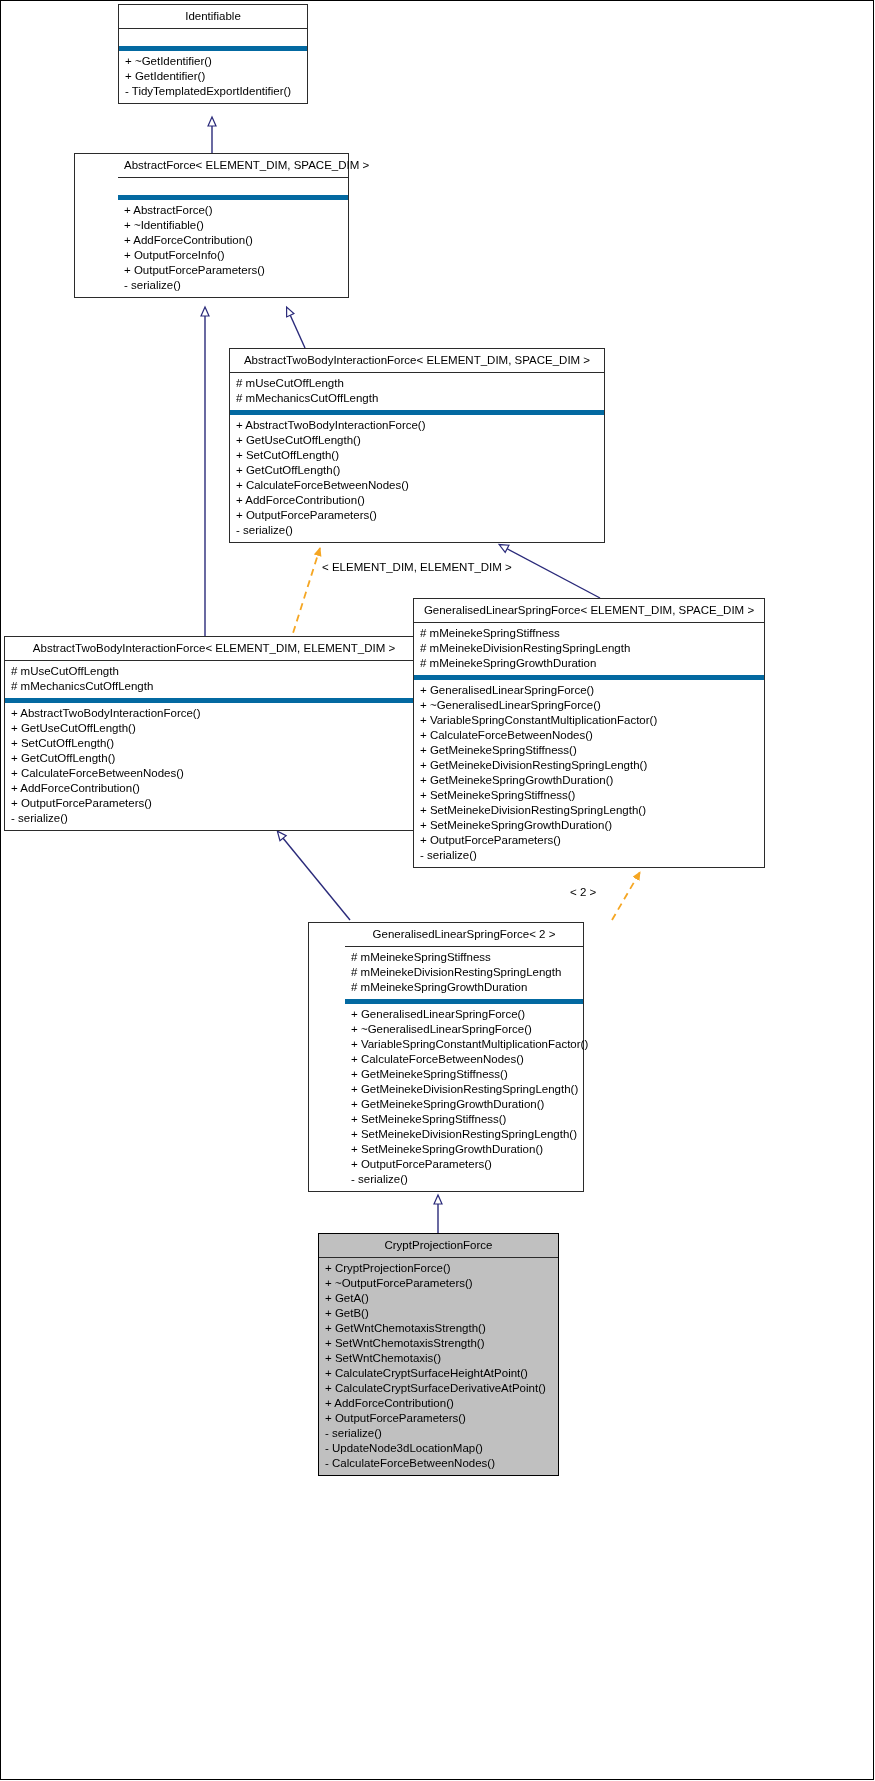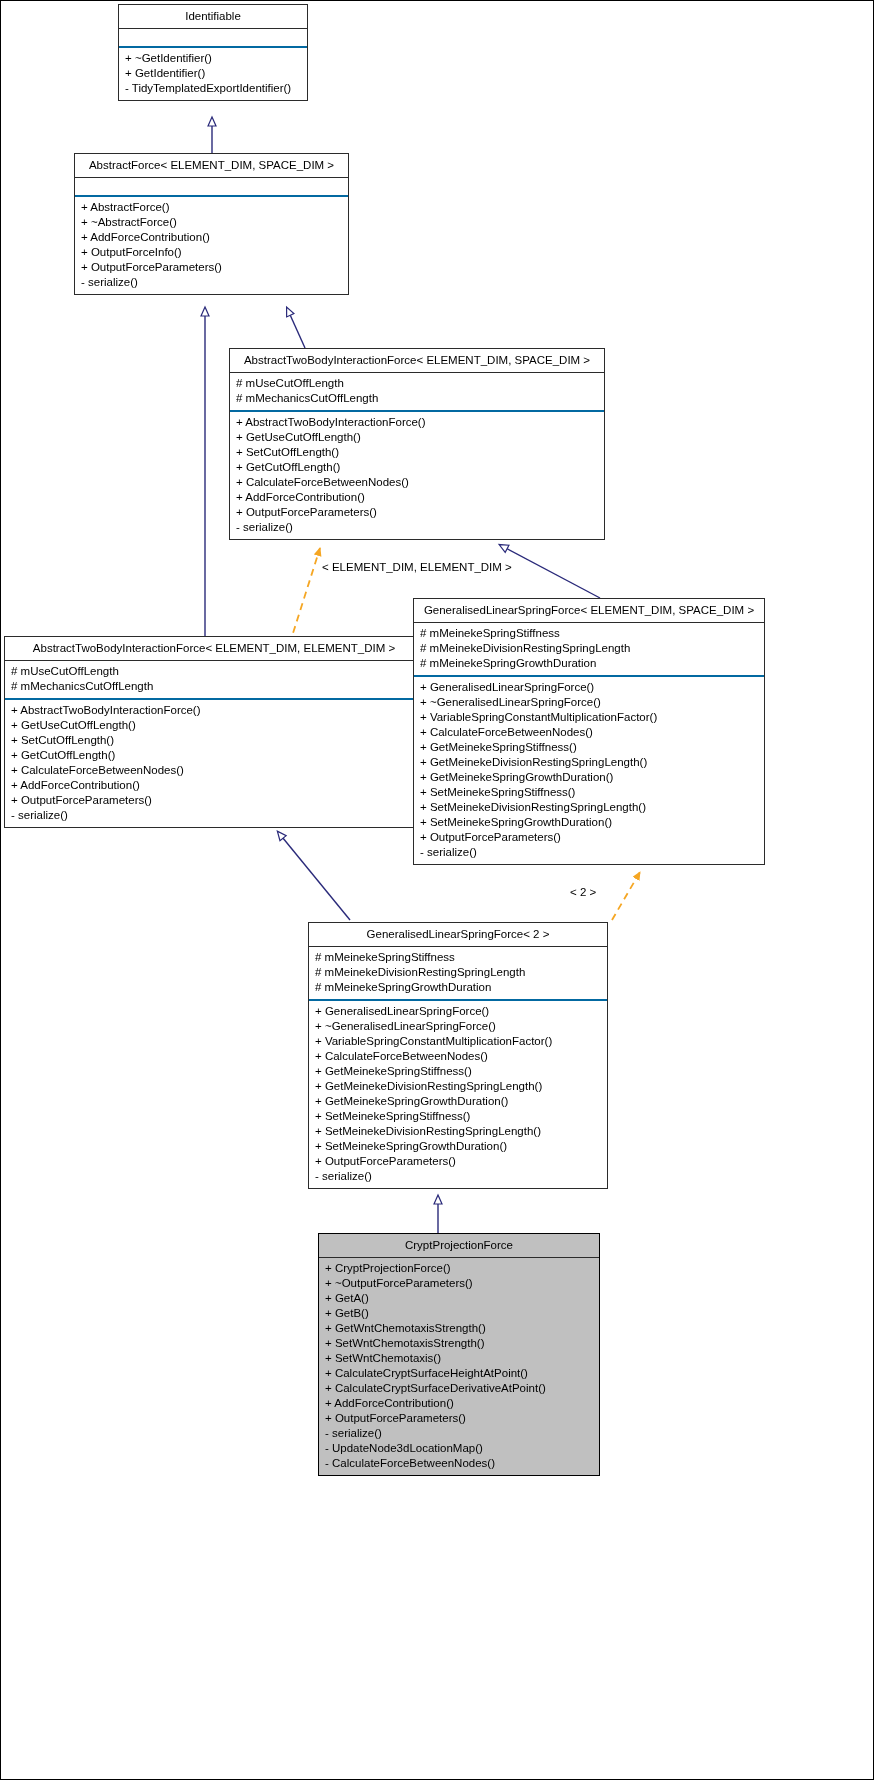--- a/index.html
+++ b/index.html
@@ -41,21 +41,21 @@
     border: 1px solid #000000;
   }
   .uml-title {
     text-align: center;
     padding: 4px 6px 4px 6px;
     border-bottom: 1px solid #2b2b2b;
     white-space: nowrap;
     font-size: 11.5px;
   }
   .uml-attrs {
-    border-bottom: 2px solid #0369a1;
+    border-bottom: 5px solid #0369a1;
     padding: 3px 6px 4px 6px;
     min-height: 14px;
   }
   .uml-attrs.empty {
     height: 17px;
     padding: 0;
   }
   .uml-ops {
     padding: 3px 6px 4px 6px;
   }
@@ -117,26 +117,26 @@
   <div class="uml-box" style="left:118px; top:4px; width:190px;">
     <div class="uml-title">Identifiable</div>
     <div class="uml-attrs empty"></div>
     <div class="uml-ops">
       <div class="uml-row">+ ~GetIdentifier()</div>
       <div class="uml-row">+ GetIdentifier()</div>
       <div class="uml-row">- TidyTemplatedExportIdentifier()</div>
     </div>
   </div>
 
-  <div class="uml-box" style="left:74px; top:153px; width:275px;">
+  <div class="uml-box" style="left:74px; top:153px; width:275px;padding-left:43px;">
     <div class="uml-title">AbstractForce&lt; ELEMENT_DIM, SPACE_DIM &gt;</div>
     <div class="uml-attrs empty"></div>
     <div class="uml-ops">
       <div class="uml-row">+ AbstractForce()</div>
-      <div class="uml-row">+ ~AbstractForce()</div>
+      <div class="uml-row">+ ~Identifiable()</div>
       <div class="uml-row">+ AddForceContribution()</div>
       <div class="uml-row">+ OutputForceInfo()</div>
       <div class="uml-row">+ OutputForceParameters()</div>
       <div class="uml-row">- serialize()</div>
     </div>
   </div>
 
   <div class="uml-box" style="left:229px; top:348px; width:376px;">
     <div class="uml-title">AbstractTwoBodyInteractionForce&lt; ELEMENT_DIM, SPACE_DIM &gt;</div>
     <div class="uml-attrs">
@@ -193,21 +193,21 @@
       <div class="uml-row">+ SetMeinekeSpringStiffness()</div>
       <div class="uml-row">+ SetMeinekeDivisionRestingSpringLength()</div>
       <div class="uml-row">+ SetMeinekeSpringGrowthDuration()</div>
       <div class="uml-row">+ OutputForceParameters()</div>
       <div class="uml-row">- serialize()</div>
     </div>
   </div>
 
   <div class="edge-label" style="left:570px; top:886px;">&lt; 2 &gt;</div>
 
-  <div class="uml-box" style="left:308px; top:922px; width:300px;">
+  <div class="uml-box" style="left:308px; top:922px; width:276px;padding-left:36px;">
     <div class="uml-title">GeneralisedLinearSpringForce&lt; 2 &gt;</div>
     <div class="uml-attrs">
       <div class="uml-row"># mMeinekeSpringStiffness</div>
       <div class="uml-row"># mMeinekeDivisionRestingSpringLength</div>
       <div class="uml-row"># mMeinekeSpringGrowthDuration</div>
     </div>
     <div class="uml-ops">
       <div class="uml-row">+ GeneralisedLinearSpringForce()</div>
       <div class="uml-row">+ ~GeneralisedLinearSpringForce()</div>
       <div class="uml-row">+ VariableSpringConstantMultiplicationFactor()</div>
@@ -216,21 +216,21 @@
       <div class="uml-row">+ GetMeinekeDivisionRestingSpringLength()</div>
       <div class="uml-row">+ GetMeinekeSpringGrowthDuration()</div>
       <div class="uml-row">+ SetMeinekeSpringStiffness()</div>
       <div class="uml-row">+ SetMeinekeDivisionRestingSpringLength()</div>
       <div class="uml-row">+ SetMeinekeSpringGrowthDuration()</div>
       <div class="uml-row">+ OutputForceParameters()</div>
       <div class="uml-row">- serialize()</div>
     </div>
   </div>
 
-  <div class="uml-box highlight" style="left:318px; top:1233px; width:282px;">
+  <div class="uml-box highlight" style="left:318px; top:1233px; width:241px;">
     <div class="uml-title">CryptProjectionForce</div>
     <div class="uml-ops">
       <div class="uml-row">+ CryptProjectionForce()</div>
       <div class="uml-row">+ ~OutputForceParameters()</div>
       <div class="uml-row">+ GetA()</div>
       <div class="uml-row">+ GetB()</div>
       <div class="uml-row">+ GetWntChemotaxisStrength()</div>
       <div class="uml-row">+ SetWntChemotaxisStrength()</div>
       <div class="uml-row">+ SetWntChemotaxis()</div>
       <div class="uml-row">+ CalculateCryptSurfaceHeightAtPoint()</div>

